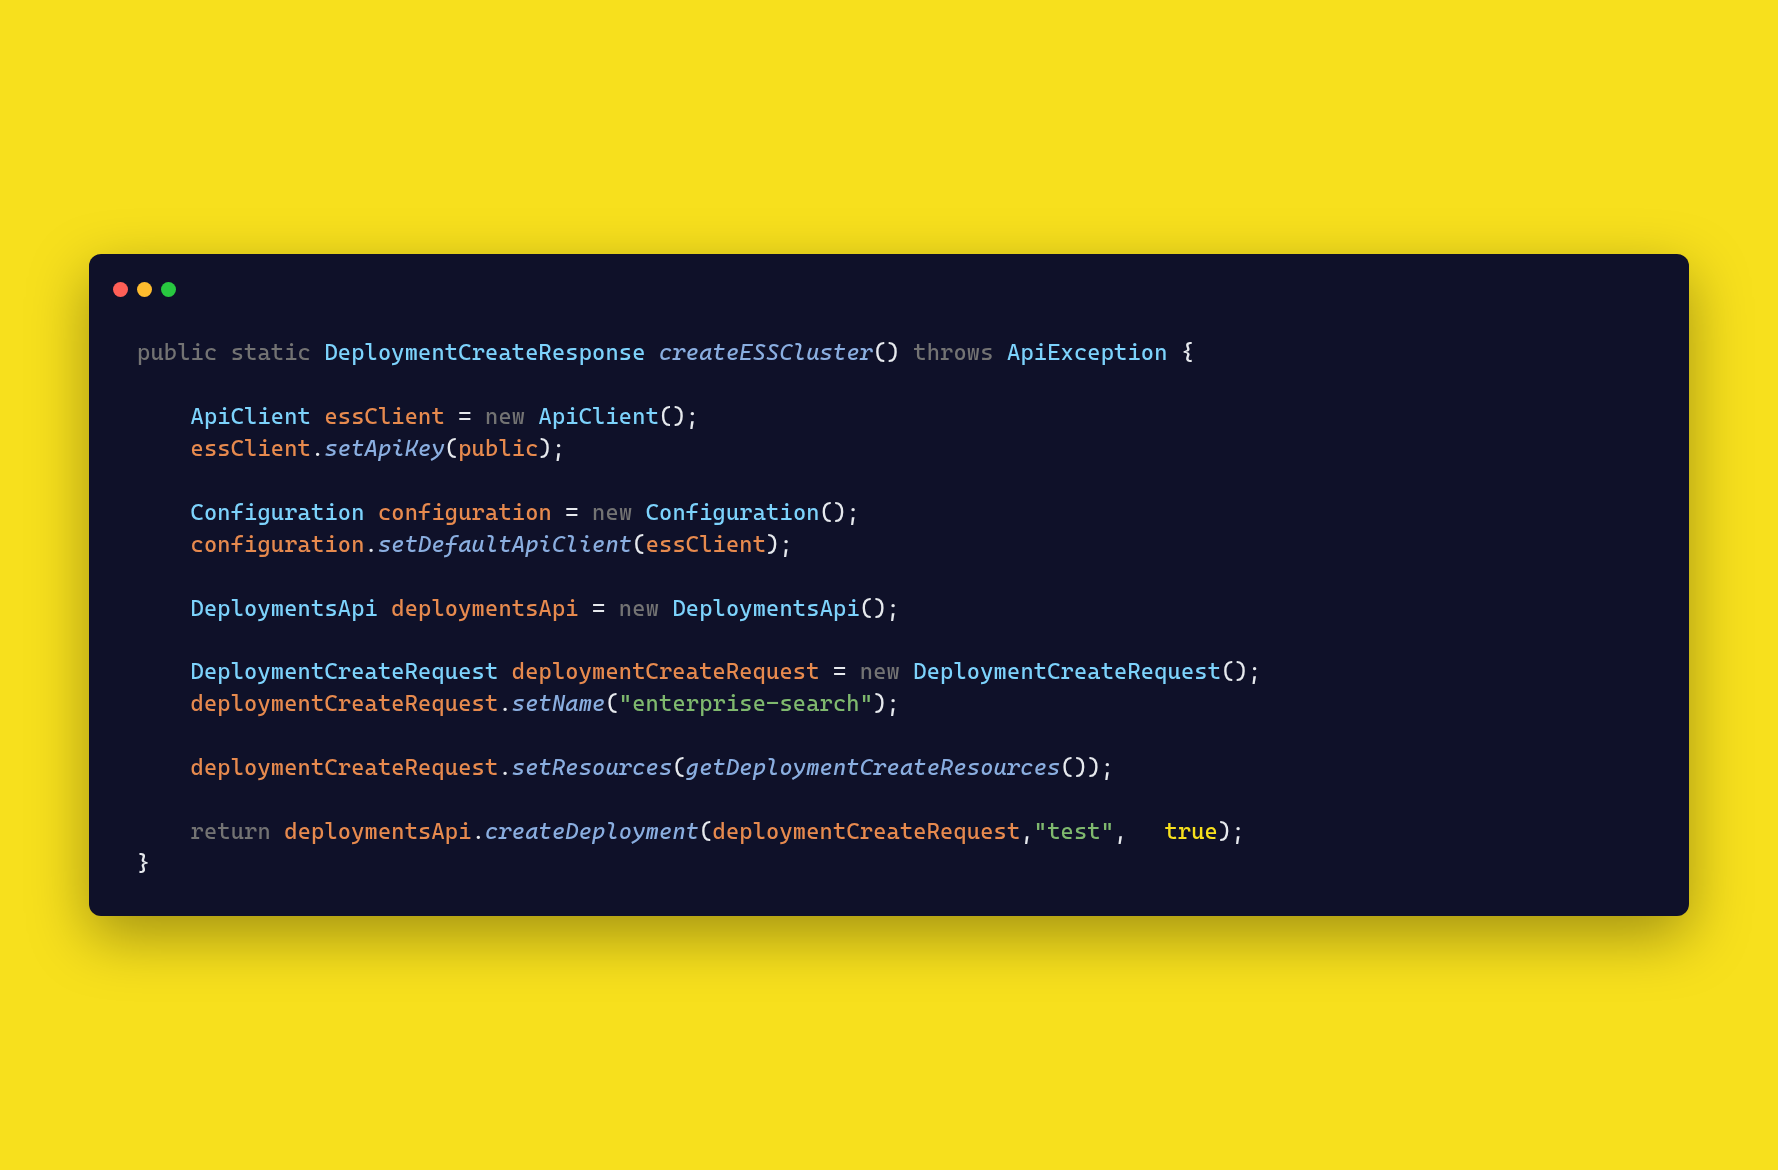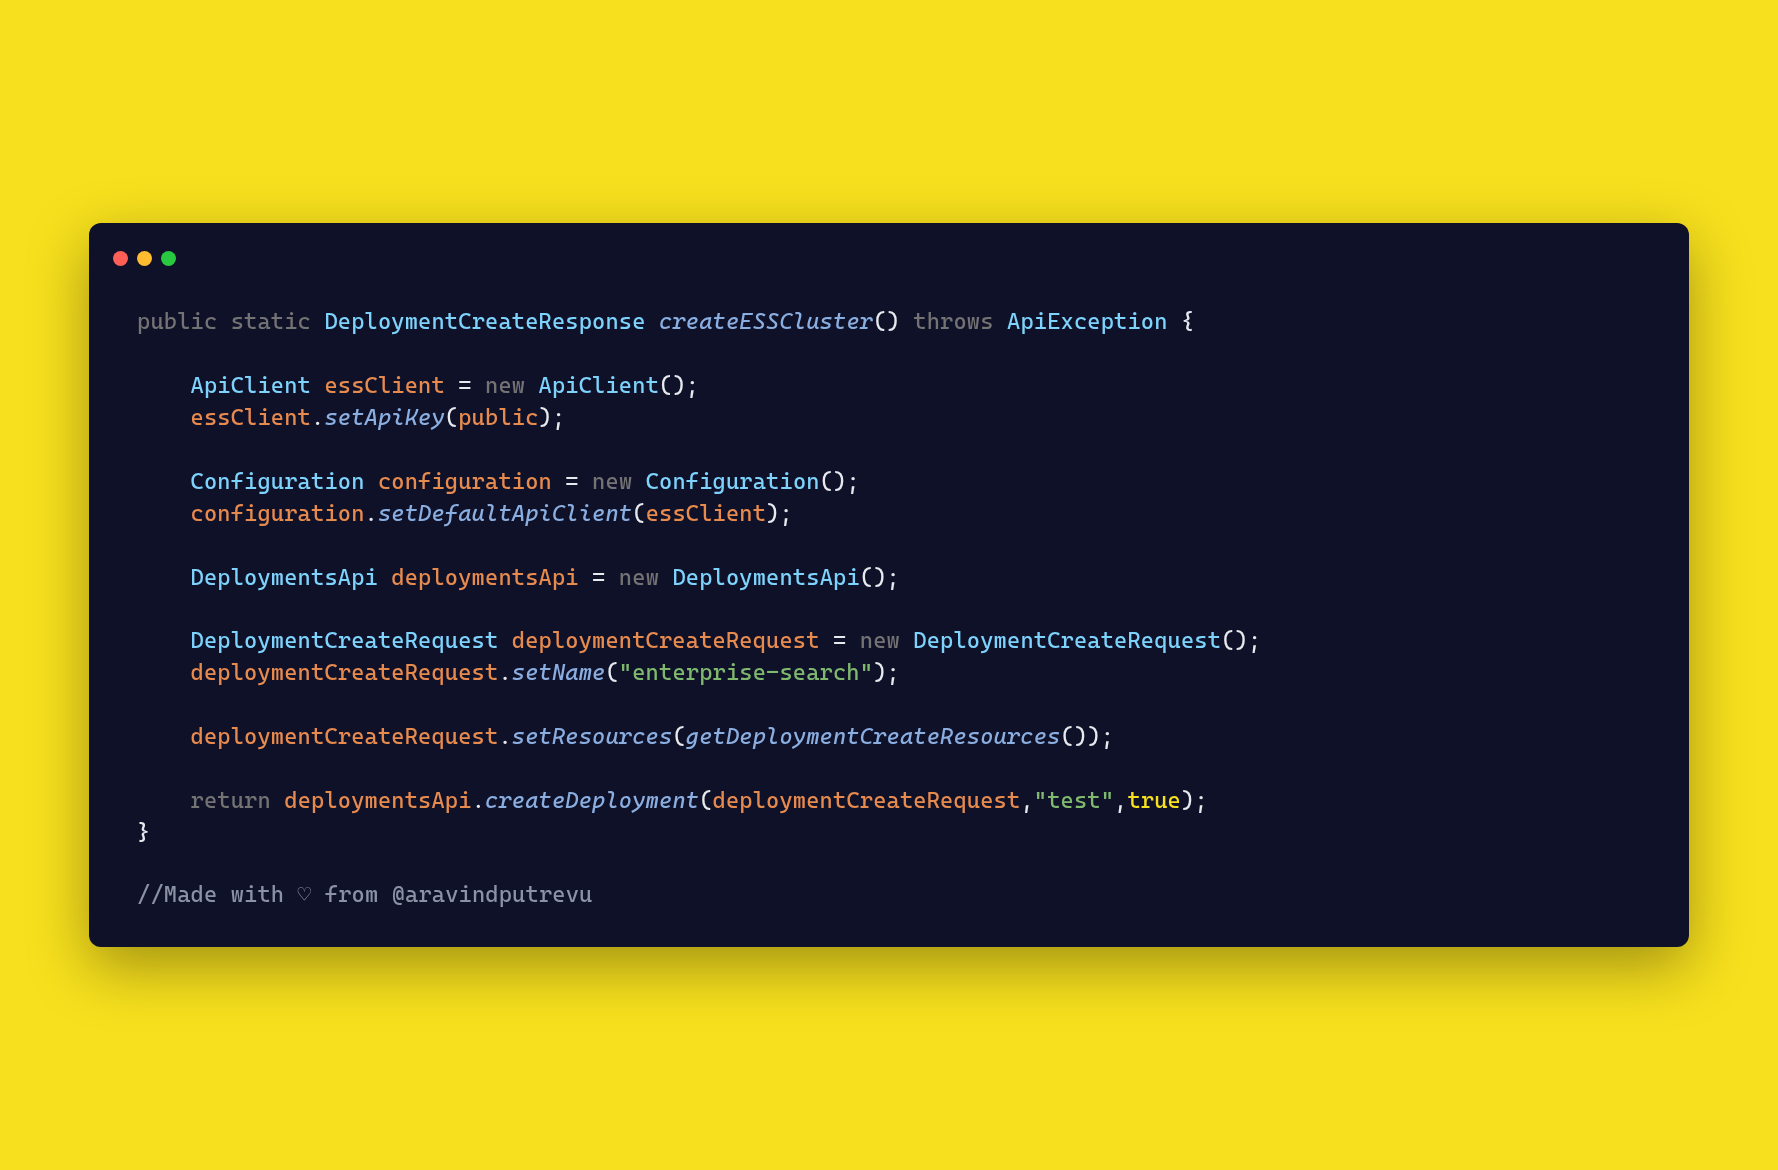--- a/index.html
+++ b/index.html
@@ -40,21 +40,21 @@
       white-space: pre;
       color: #e6e9ed;
       overflow-x: auto;
       letter-spacing: 0.2px;
     }
     .kw { color: #737373; }
     .type { color: #7dd3fc; }
     .fn { color: #8aaee0; font-style: italic; }
     .pn { color: #e6e9ed; }
     .str { color: #7fb96e; }
-    .bool { color: #f7e01d; }
+    .bool { color: #f7e01d; margin-left: 37px; }
     .var { color: #e78a4e; }
     .comment { color: #8b92a5; }
     .footer-line { padding-top: 30px; display: block;}
   </style>
 </head>
 <body>
 
 <div class="window">
   <div class="titlebar">
     <div class="dot dot-red"></div>
@@ -71,14 +71,14 @@
 
     <span class="type">DeploymentsApi</span> <span class="var">deploymentsApi</span> <span class="pn">=</span> <span class="kw">new</span> <span class="type">DeploymentsApi</span><span class="pn">(</span><span class="pn">)</span><span class="pn">;</span>
 
     <span class="type">DeploymentCreateRequest</span> <span class="var">deploymentCreateRequest</span> <span class="pn">=</span> <span class="kw">new</span> <span class="type">DeploymentCreateRequest</span><span class="pn">(</span><span class="pn">)</span><span class="pn">;</span>
     <span class="var">deploymentCreateRequest</span><span class="pn">.</span><span class="fn">setName</span><span class="pn">(</span><span class="str">"enterprise-search"</span><span class="pn">)</span><span class="pn">;</span>
 
     <span class="var">deploymentCreateRequest</span><span class="pn">.</span><span class="fn">setResources</span><span class="pn">(</span><span class="fn">getDeploymentCreateResources</span><span class="pn">(</span><span class="pn">)</span><span class="pn">)</span><span class="pn">;</span>
 
     <span class="kw">return</span> <span class="var">deploymentsApi</span><span class="pn">.</span><span class="fn">createDeployment</span><span class="pn">(</span><span class="var">deploymentCreateRequest</span><span class="pn">,</span><span class="str">"test"</span><span class="pn">,</span><span class="bool">true</span><span class="pn">)</span><span class="pn">;</span>
 <span class="pn">}</span>
-<span class="footer-line"><span class="comment">//Made with </span><span class="comment">♡</span><span class="comment"> from @aravindputrevu</span></span></div>
+</div>
 </div>
 
 </body></html>

